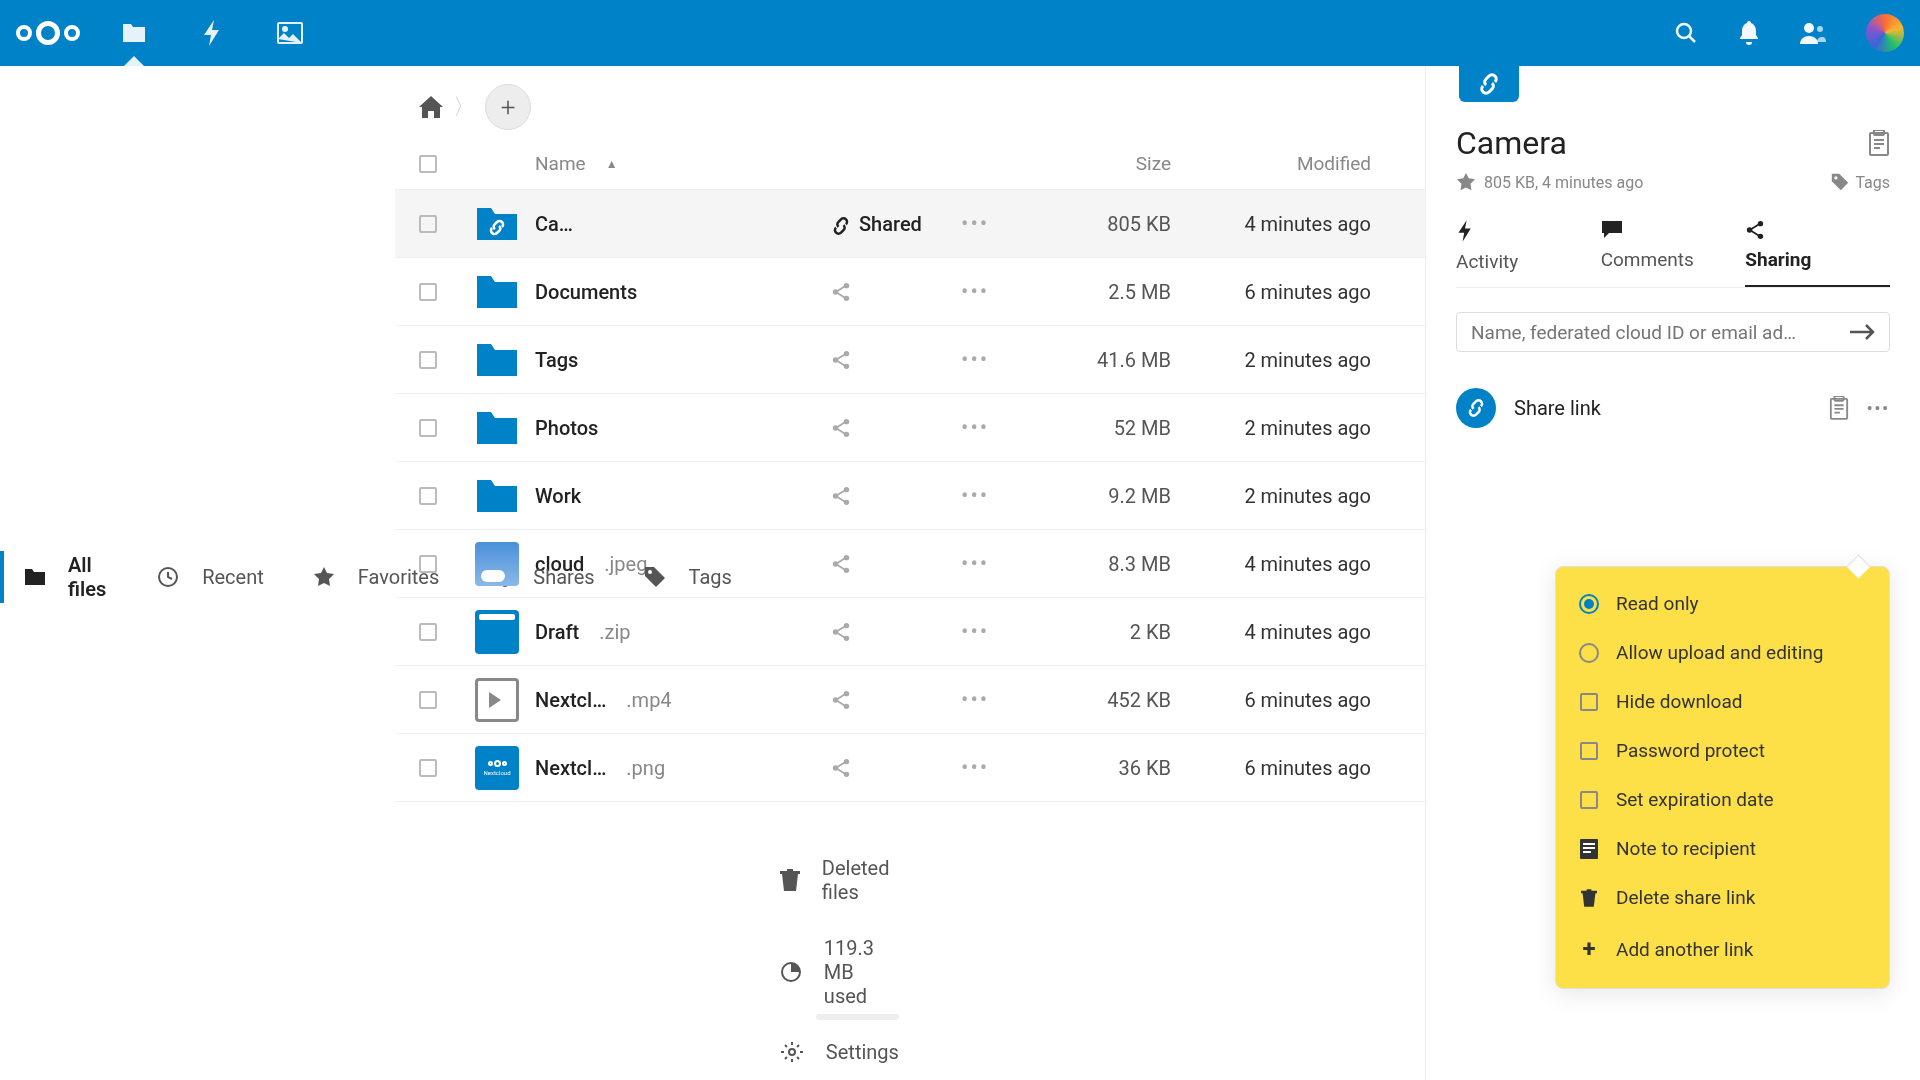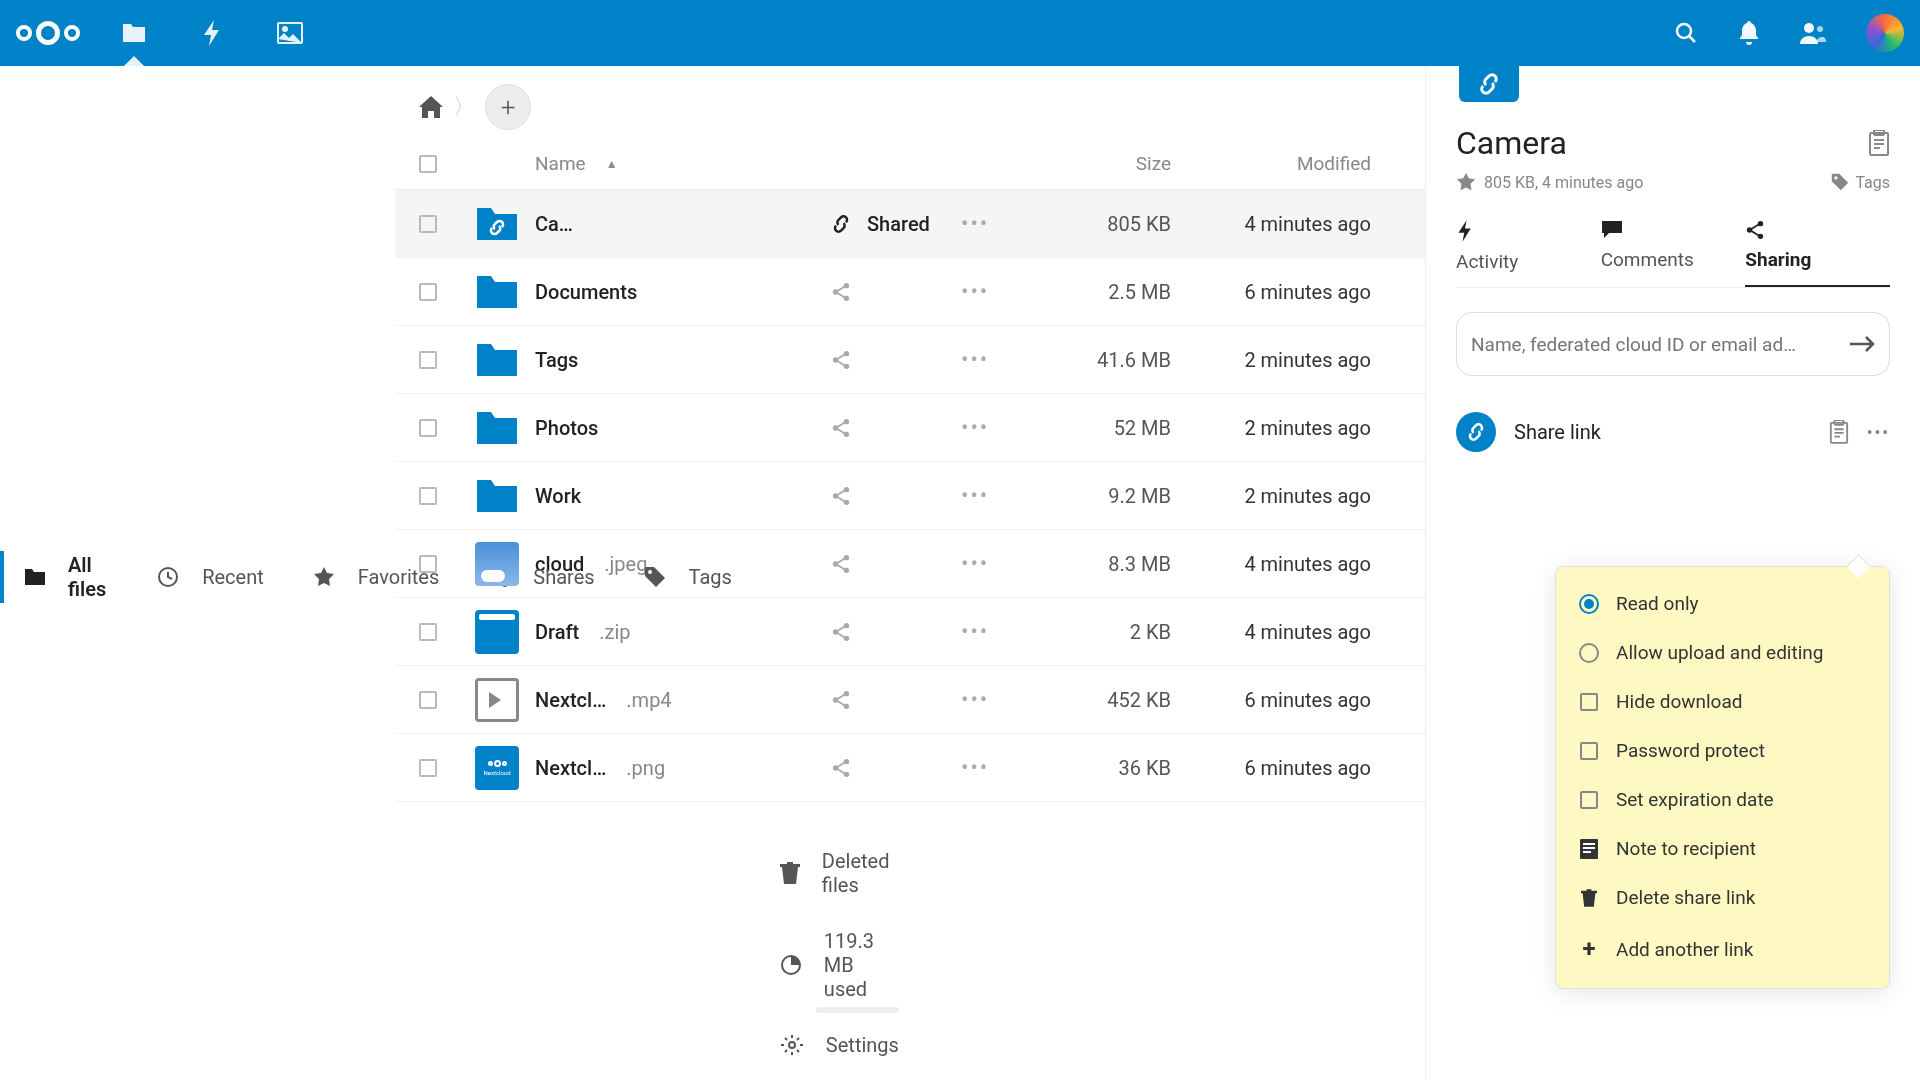--- a/index.html
+++ b/index.html
@@ -14,21 +14,21 @@
 .header-right{margin-left:auto;display:flex;align-items:center;gap:40px}
 .header-ico{cursor:pointer;opacity:.95}
 .avatar{width:38px;height:38px;border-radius:50%;background:conic-gradient(#ff6b35,#f7b731,#20bf6b,#3867d6,#8854d0,#ff6b35);cursor:pointer}
 .app-body{display:flex;height:calc(100% - 66px)}
 .sidebar{width:395px;border-right:0;display:flex;padding-top:8px;position:relative}
 .sb-item{display:flex;align-items:center;gap:22px;padding:16px 24px;font-size:20px;color:#555;cursor:pointer}
 .sb-item.active{font-weight:600;color:#222}
 .sb-item.active::before{content:"";position:absolute;left:0;width:4px;height:52px;background:#0082c9}
 .sb-ico{width:24px;display:flex;justify-content:center;color:#555}
 .sb-item.active .sb-ico{color:#222}
-.sb-bottom{margin-top:auto;padding-bottom:7px}
+.sb-bottom{margin-top:auto;padding-bottom:0}
 .sb-quota-bar{height:6px;background:#eee;margin:2px 24px 4px 60px;border-radius:3px}
 .main{flex:1;display:flex;min-width:0}
 .filelist{flex:1;min-width:0}
 .breadcrumb{display:flex;align-items:center;gap:10px;padding:18px 24px 10px}
 .bc-home{color:#555;cursor:pointer}
 .bc-sep{color:#ccc;font-size:22px}
 .add-btn{width:46px;height:46px;border-radius:50%;background:#ededed;border:1px solid #ddd;display:flex;align-items:center;justify-content:center;cursor:pointer;color:#555;font-size:26px;font-weight:300}
 .tbl-head{display:flex;align-items:center;padding:12px 24px 14px;color:#888;font-size:19px;border-bottom:1px solid #eee}
 .col-check{width:56px}
 .col-icon{width:60px}
@@ -37,43 +37,43 @@
 .col-more{width:60px}
 .col-size{width:150px;text-align:right}
 .col-mod{width:230px;text-align:right;padding-right:30px}
 .row{display:flex;align-items:center;padding:0 24px;height:68px;border-bottom:1px solid #f0f0f0;font-size:20px}
 .row.sel{background:#f5f5f5}
 .chk{width:18px;height:18px;border:2px solid #bbb;border-radius:2px;cursor:pointer}
 .f-ico{width:44px;height:44px;border-radius:4px;display:flex;align-items:center;justify-content:center}
 .folder-ico{color:#0082c9}
 .file-name{font-weight:500;color:#222}
 .file-ext{color:#888;font-weight:400}
-.row .col-share{color:#aaa;cursor:pointer;display:flex;align-items:center;gap:16px}
+.row .col-share{color:#aaa;cursor:pointer;display:flex;align-items:flex-end;gap:8px}
 .row.sel .col-share{color:#222;font-weight:500}
 .row .col-more{color:#aaa;cursor:pointer;font-size:22px;letter-spacing:2px}
 .row .col-size{color:#555}
 .row .col-mod{color:#333}
 .details{width:495px;border-left:1px solid #eee;padding:0 30px;position:relative;overflow:visible}
 .det-badge{width:60px;height:36px;background:#0082c9;border-radius:0 0 6px 6px;margin-left:3px;display:flex;align-items:center;justify-content:center;color:#fff}
 .det-title{font-size:32px;font-weight:400;color:#222;margin-top:22px;display:flex;align-items:center;justify-content:space-between}
 .clip-ico{color:#888;cursor:pointer}
 .det-meta{display:flex;align-items:center;gap:8px;color:#888;font-size:16px;margin-top:10px}
 .det-meta .sp{margin-left:auto;display:flex;align-items:center;gap:6px}
 .det-tabs{display:flex;margin-top:28px;border-bottom:1px solid #eee}
 .det-tab{flex:1;padding:0 0 14px;cursor:pointer;color:#555;font-size:19px}
 .det-tab .ico{display:block;margin:0 auto 8px;color:#222}
 .det-tab.active{font-weight:700;color:#222;border-bottom:2px solid #222}
-.share-input{display:flex;align-items:center;margin-top:24px;border:1px solid #ddd;border-radius:16px;height:64px;padding:0 14px}
+.share-input{display:flex;align-items:center;margin-top:24px;border:1px solid #ddd;border-radius:4px;height:40px;padding:0 14px}
 .share-input input{flex:1;border:0;outline:0;font-size:19px;color:#555;background:transparent}
 .share-input .go{color:#555;cursor:pointer}
 .share-link-row{display:flex;align-items:center;gap:18px;margin-top:36px}
 .link-badge{width:40px;height:40px;border-radius:50%;background:#0082c9;display:flex;align-items:center;justify-content:center;color:#fff}
 .slr-label{flex:1;font-size:20px;color:#222}
 .slr-ico{color:#888;cursor:pointer}
-.popover{position:absolute;top:500px;right:30px;width:335px;background:#fef9c3;border:1px solid #e0e0e0;border-radius:8px;box-shadow:0 4px 24px rgba(0,0,0,.1);padding:12px 0}
+.popover{position:absolute;top:500px;right:30px;width:335px;background:#fde047;border:1px solid #e0e0e0;border-radius:8px;box-shadow:0 4px 24px rgba(0,0,0,.1);padding:12px 0}
 .popover::before{content:"";position:absolute;top:-9px;right:22px;width:16px;height:16px;background:#fff;border-left:1px solid #e0e0e0;border-top:1px solid #e0e0e0;transform:rotate(45deg)}
 .pop-item{display:flex;align-items:center;gap:16px;padding:13px 22px;font-size:19px;color:#333;cursor:pointer}
 .pop-ico{width:22px;display:flex;justify-content:center;color:#333}
 .radio{width:20px;height:20px;border:2px solid #888;border-radius:50%;display:flex;align-items:center;justify-content:center}
 .radio.on{border-color:#0082c9}
 .radio.on::after{content:"";width:10px;height:10px;background:#0082c9;border-radius:50%}
 .cbox{width:18px;height:18px;border:2px solid #888;border-radius:2px}
 svg{display:block}
 .sort-asc{font-size:12px;color:#888}
 .shared-link-ico{color:#222}

